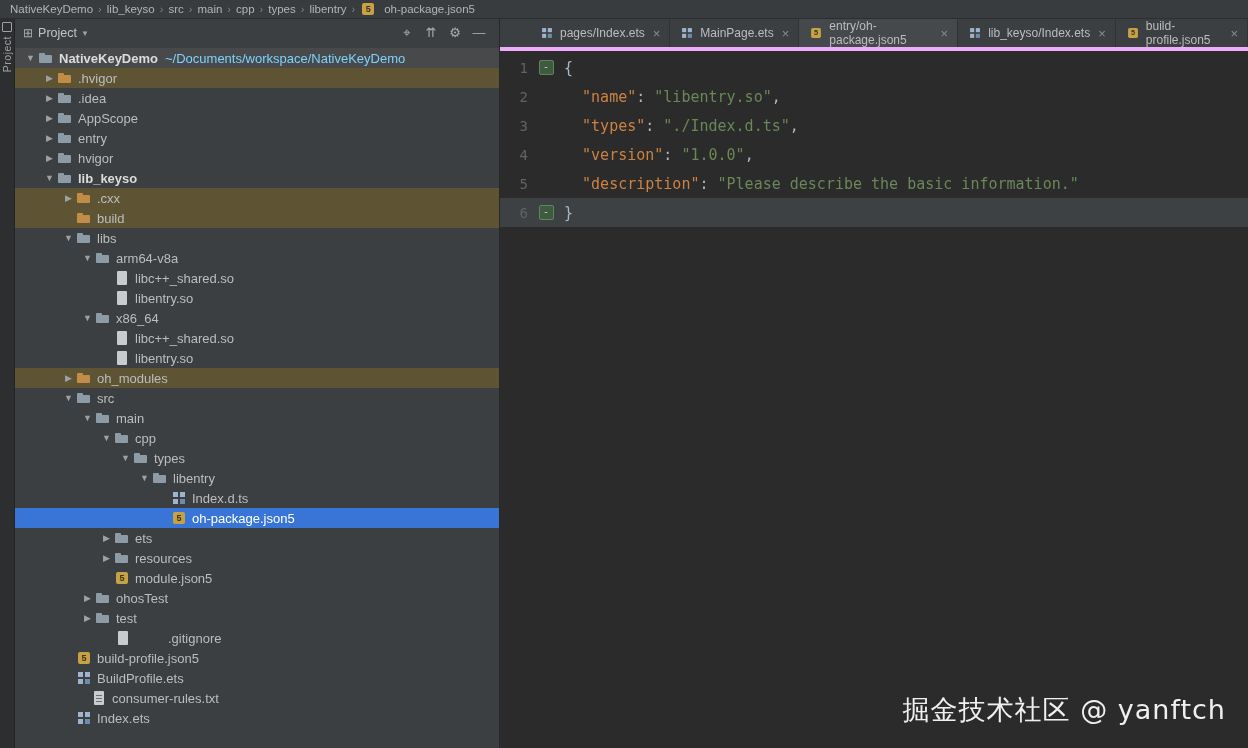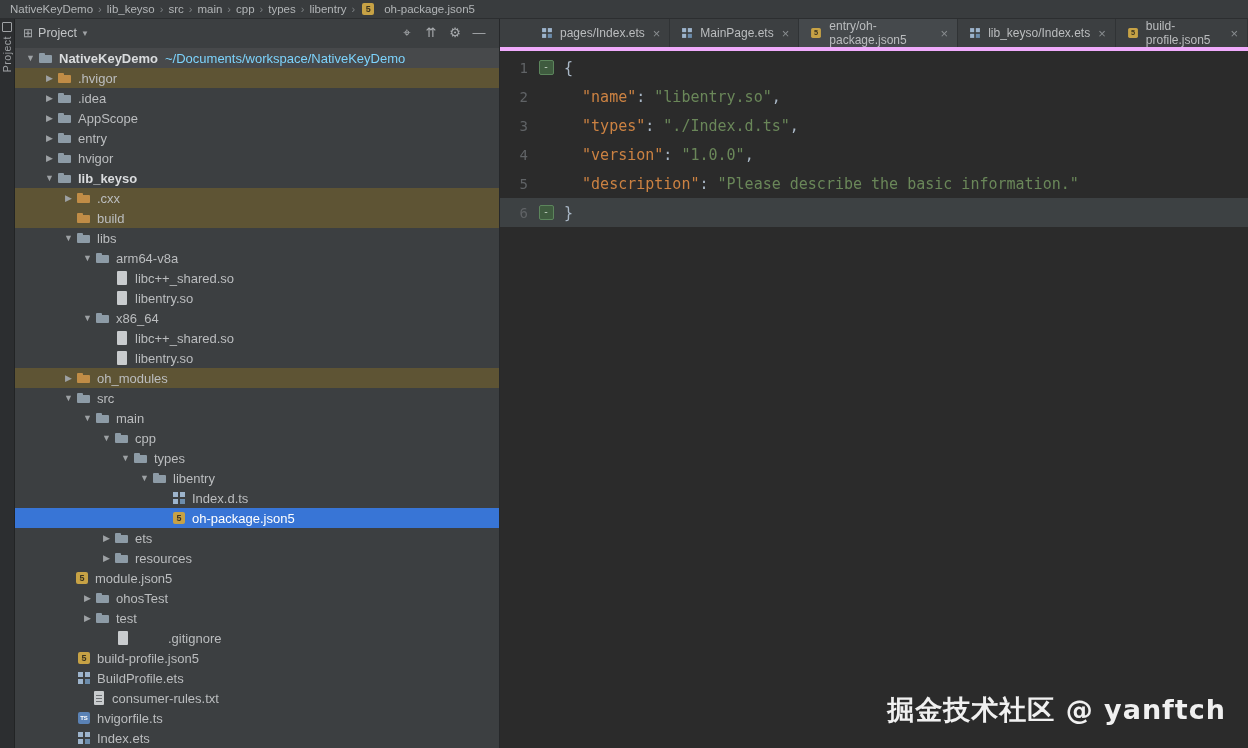--- a/index.html
+++ b/index.html
@@ -68,21 +68,21 @@
   .fold-box{width:13px;height:13px;background:#3f5b3f;border:1px solid #5c855c;border-radius:2px;color:#c3d1c3;
     font:10px/11px "DejaVu Sans Mono",monospace;text-align:center;}
   .fold-box::before{content:"-";}
   .code{white-space:pre;}
   .tok-k{color:#cc8242;}
   .tok-s{color:#6a8759;}
   .tok-p{color:#a9b7c6;}
   .tok-t{color:#a9b7c6;}
 
   .watermark{position:absolute;right:22px;bottom:20px;font-family:"DejaVu Sans",sans-serif;
-    font-size:27px;font-weight:700;color:#ffffff;opacity:.93;letter-spacing:1px;}
+    font-size:27px;font-weight:400;color:#ffffff;opacity:.93;letter-spacing:1px;}
 </style>
 </head>
 <body>
 
 <div class="app">
 
   <div class="breadcrumb-bar">
     <span id="breadcrumb-items" style="display:flex;align-items:center;">
         <span class="bc-item">
           <span>NativeKeyDemo</span>
@@ -266,21 +266,21 @@
           <div class="row" style="padding-left: 84px;">
             <span class="chev">▶</span>
             <span class="icon icon-folder"></span>
             <span class="label">ets</span>
           </div>
           <div class="row" style="padding-left: 84px;">
             <span class="chev">▶</span>
             <span class="icon icon-folder"></span>
             <span class="label">resources</span>
           </div>
-          <div class="row" style="padding-left: 44px;">
+          <div class="row" style="padding-left: 84px;">
             <span class="chev"></span>
             <span class="icon icon-json5"></span>
             <span class="label">module.json5</span>
           </div>
           <div class="row" style="padding-left: 65px;">
             <span class="chev">▶</span>
             <span class="icon icon-folder"></span>
             <span class="label">ohosTest</span>
           </div>
           <div class="row" style="padding-left: 65px;">
@@ -300,25 +300,20 @@
           </div>
           <div class="row" style="padding-left: 46px;">
             <span class="chev"></span>
             <span class="icon icon-ets"></span>
             <span class="label">BuildProfile.ets</span>
           </div>
           <div class="row" style="padding-left: 61px;">
             <span class="chev"></span>
             <span class="icon icon-txt"></span>
             <span class="label">consumer-rules.txt</span>
-          </div>
-          <div class="row" style="padding-left: 46px;">
-            <span class="chev"></span>
-            <span class="icon icon-ts"></span>
-            <span class="label">hvigorfile.ts</span>
           </div>
           <div class="row" style="padding-left: 46px;">
             <span class="chev"></span>
             <span class="icon icon-ets"></span>
             <span class="label">Index.ets</span>
           </div>
         </div>
     </div>
 
     <div class="editor-col">

